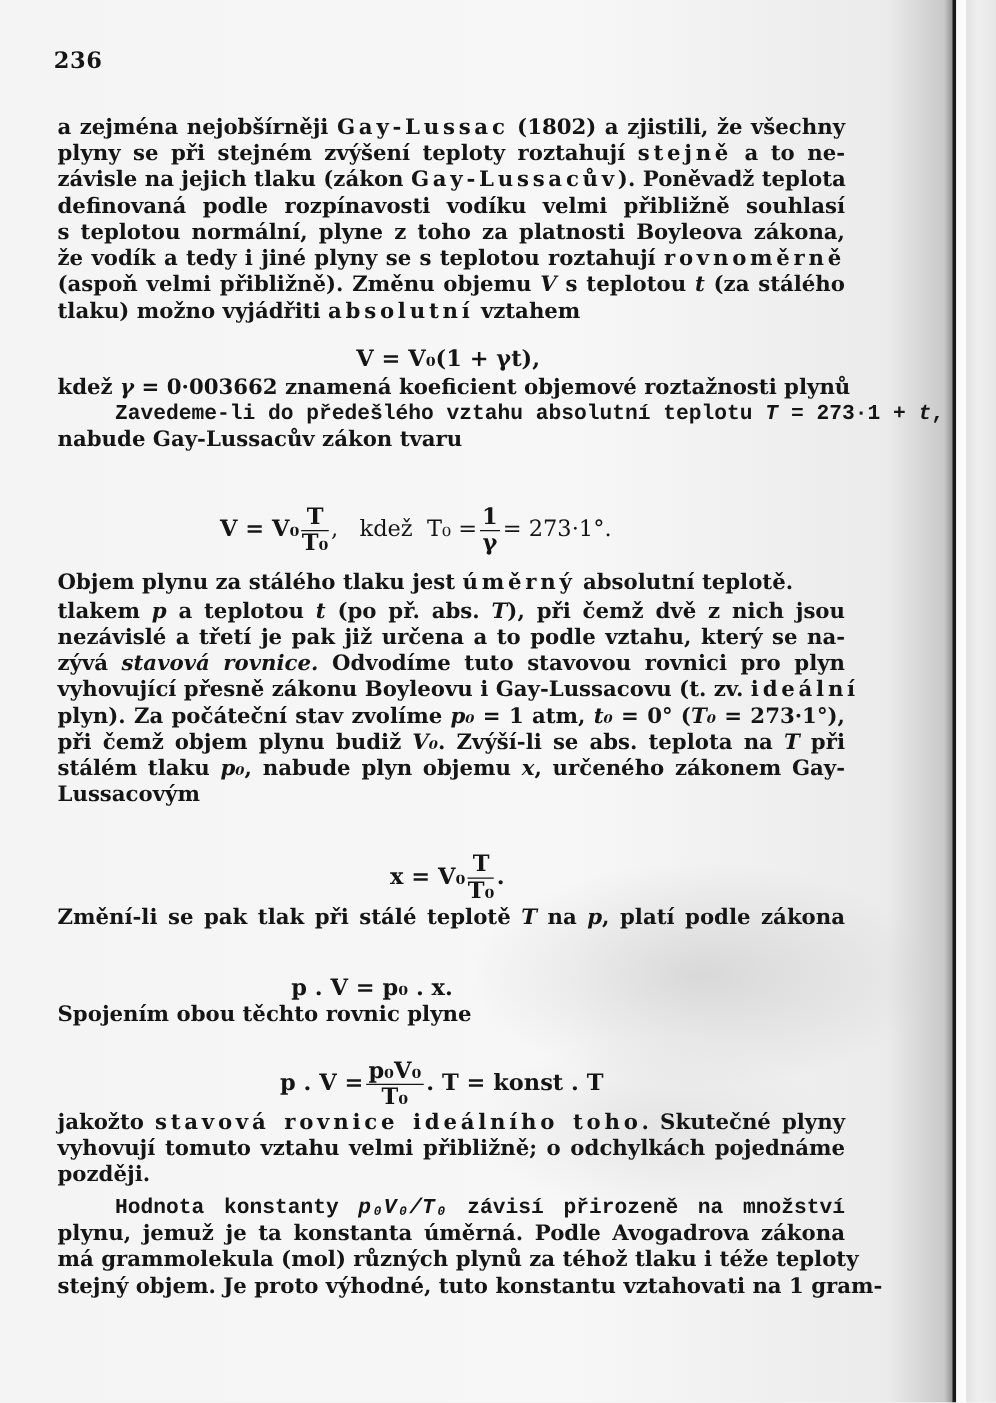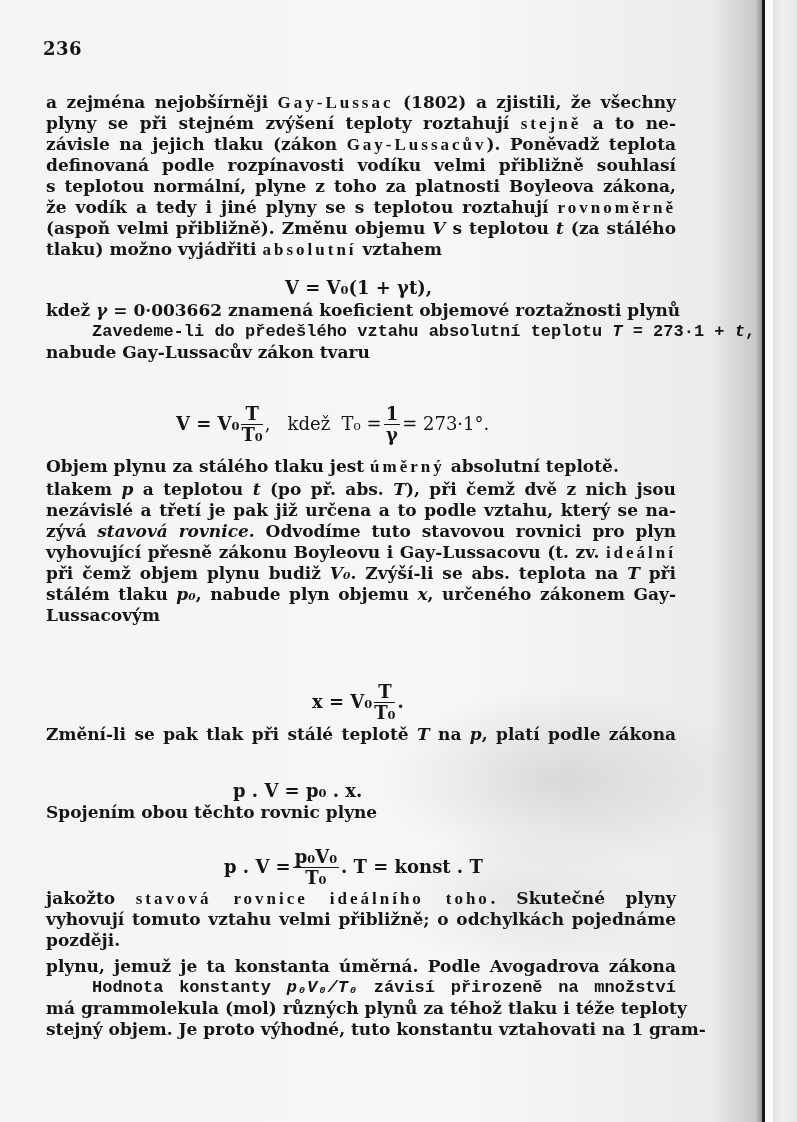--- a/index.html
+++ b/index.html
@@ -32,21 +32,21 @@
       position: absolute; left: 43px; top: 38px;
       font-size: 18px; font-weight: bold; letter-spacing: 0.5px;
     }
     .text {
       position: absolute; left: 46px; width: 630px;
       font-size: 17px; line-height: 21px; font-weight: bold;
     }
     .line { display: block; white-space: nowrap; text-align: justify; text-align-last: justify; height: 21px; }
     .line.last { text-align-last: left; }
     .indent { padding-left: 46px; font-family: Liberation Mono, monospace; }
-    .sp { letter-spacing: 3px; font-weight: bold; font-family: Liberation Serif, serif; }
+    .sp { letter-spacing: 3px; font-weight: bold; }
     .it { font-style: italic; }
     .eq {
       position: absolute; font-size: 18px; font-weight: bold; white-space: nowrap; margin-top: 12px;
     }
     .frac { display: inline-block; vertical-align: middle; text-align: center; margin: 0 2px; }
     .frac .num { display: block; border-bottom: 1.5px solid #151515; padding: 0 2px; line-height: 20px; }
     .frac .den { display: block; line-height: 20px; }
   </style>
 </head>
 <body>
@@ -83,20 +83,21 @@
 
 <div class="text" style="top:456px;">
     <span class="line last"><span>Objem plynu za stálého tlaku jest </span><span class="sp">úměrný</span><span> absolutní teplotě.</span></span>
   </div>
 
 <div class="text" style="top:479px;">
     <span class="line"><span>tlakem </span><span class="it">p</span><span> a teplotou </span><span class="it">t</span><span> (po př. abs. </span><span class="it">T</span><span>), při čemž dvě z nich jsou</span></span>
     <span class="line"><span>nezávislé a třetí je pak již určena a to podle vztahu, který se na-</span></span>
     <span class="line"><span>zývá </span><span class="it">stavová rovnice.</span><span> Odvodíme tuto stavovou rovnici pro plyn</span></span>
     <span class="line"><span>vyhovující přesně zákonu Boyleovu i Gay-Lussacovu (t. zv. </span><span class="sp">ideální</span></span>
+    <span class="line"><span>plyn). Za počáteční stav zvolíme </span><span class="it">p₀</span><span> = 1 atm, </span><span class="it">t₀</span><span> = 0° (</span><span class="it">T₀</span><span> = 273·1°),</span></span>
     <span class="line"><span>při čemž objem plynu budiž </span><span class="it">V₀</span><span>. Zvýší-li se abs. teplota na </span><span class="it">T</span><span> při</span></span>
     <span class="line"><span>stálém tlaku </span><span class="it">p₀</span><span>, nabude plyn objemu </span><span class="it">x</span><span>, určeného zákonem Gay-</span></span>
     <span class="line last"><span>Lussacovým</span></span>
   </div>
 
 <div class="eq" style="left:312px; top:670px;">
   <span>x = V₀</span><span class="frac"><span class="num">T</span><span class="den">T₀</span></span><span>.</span>
 </div>
 
 <div class="text" style="top:724px;">
@@ -113,17 +114,17 @@
   <span>p . V =</span><span class="frac"><span class="num">p₀V₀</span><span class="den">T₀</span></span><span>. T = konst . T</span>
 </div>
 
 <div class="text" style="top:888px;">
     <span class="line"><span>jakožto </span><span class="sp">stavová rovnice ideálního toho</span><span>. Skutečné plyny</span></span>
     <span class="line"><span>vyhovují tomuto vztahu velmi přibližně; o odchylkách pojednáme</span></span>
     <span class="line last"><span>později.</span></span>
   </div>
 
 <div class="text" style="top:956px;">
+    <span class="line indent"><span>Hodnota konstanty </span><span class="it">p₀V₀/T₀</span><span> závisí přirozeně na množství</span></span>
     <span class="line"><span>plynu, jemuž je ta konstanta úměrná. Podle Avogadrova zákona</span></span>
-    <span class="line indent"><span>Hodnota konstanty </span><span class="it">p₀V₀/T₀</span><span> závisí přirozeně na množství</span></span>
     <span class="line"><span>má grammolekula (mol) různých plynů za téhož tlaku i téže teploty</span></span>
     <span class="line last"><span>stejný objem. Je proto výhodné, tuto konstantu vztahovati na 1 gram-</span></span>
   </div>
 
 </body></html>

